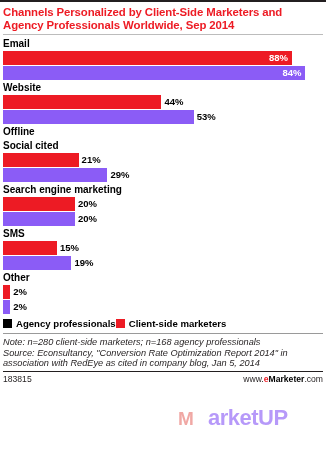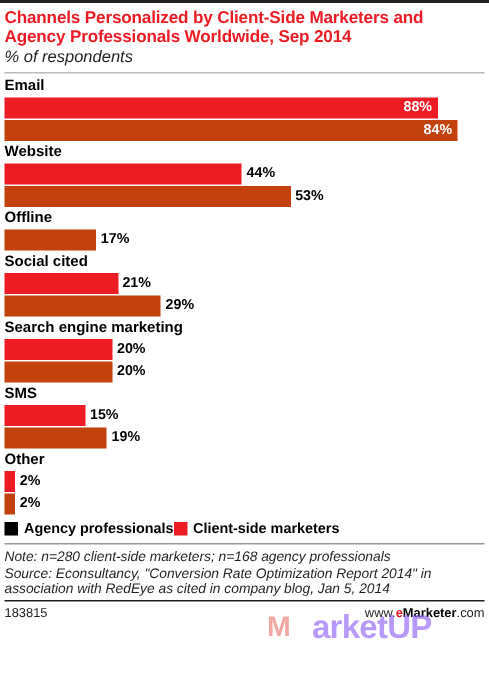--- a/index.html
+++ b/index.html
@@ -58,21 +58,21 @@
   }
   .bar{
     height:14px;
     flex:0 0 auto;
     position:relative;
     display:flex;
     align-items:center;
     justify-content:flex-end;
   }
   .bar.red{background:#ed1b24;}
-  .bar.black{background:#c2410c;}
+  .bar.black{background:#8b5cf6;}
   .val-out{
     font-size:9.5px;
     font-weight:bold;
     color:#000;
     margin-left:3px;
     white-space:nowrap;
     line-height:10px;
   }
   .val-in{
     font-size:9.5px;
@@ -150,21 +150,20 @@
     color:#e8736e;
     line-height:20px;
   }
 </style>
 </head>
 <body>
 
 <div class="chart-root">
 
   <div class="title">Channels Personalized by Client-Side Marketers and Agency Professionals Worldwide, Sep 2014</div>
-  <div class="subtitle">% of respondents</div>
   <div class="rule-thin"></div>
 
   <div class="plot" id="plot">
       <div class="group">
         <div class="cat-label">Email</div>
         <div class="barline">
           <div class="bar red" style="width: 289px;">
             <span class="val-in">88%</span>
           </div>
         </div>
@@ -180,24 +179,20 @@
           <div class="bar red" style="width: 158.4px;"></div>
           <span class="val-out">44%</span>
         </div>
         <div class="barline">
           <div class="bar black" style="width: 190.8px;"></div>
           <span class="val-out">53%</span>
         </div>
       </div>
       <div class="group">
         <div class="cat-label">Offline</div>
-        <div class="barline">
-          <div class="bar black" style="width: 61.2px;"></div>
-          <span class="val-out">17%</span>
-        </div>
       </div>
       <div class="group">
         <div class="cat-label">Social cited</div>
         <div class="barline">
           <div class="bar red" style="width: 75.6px;"></div>
           <span class="val-out">21%</span>
         </div>
         <div class="barline">
           <div class="bar black" style="width: 104.4px;"></div>
           <span class="val-out">29%</span>

